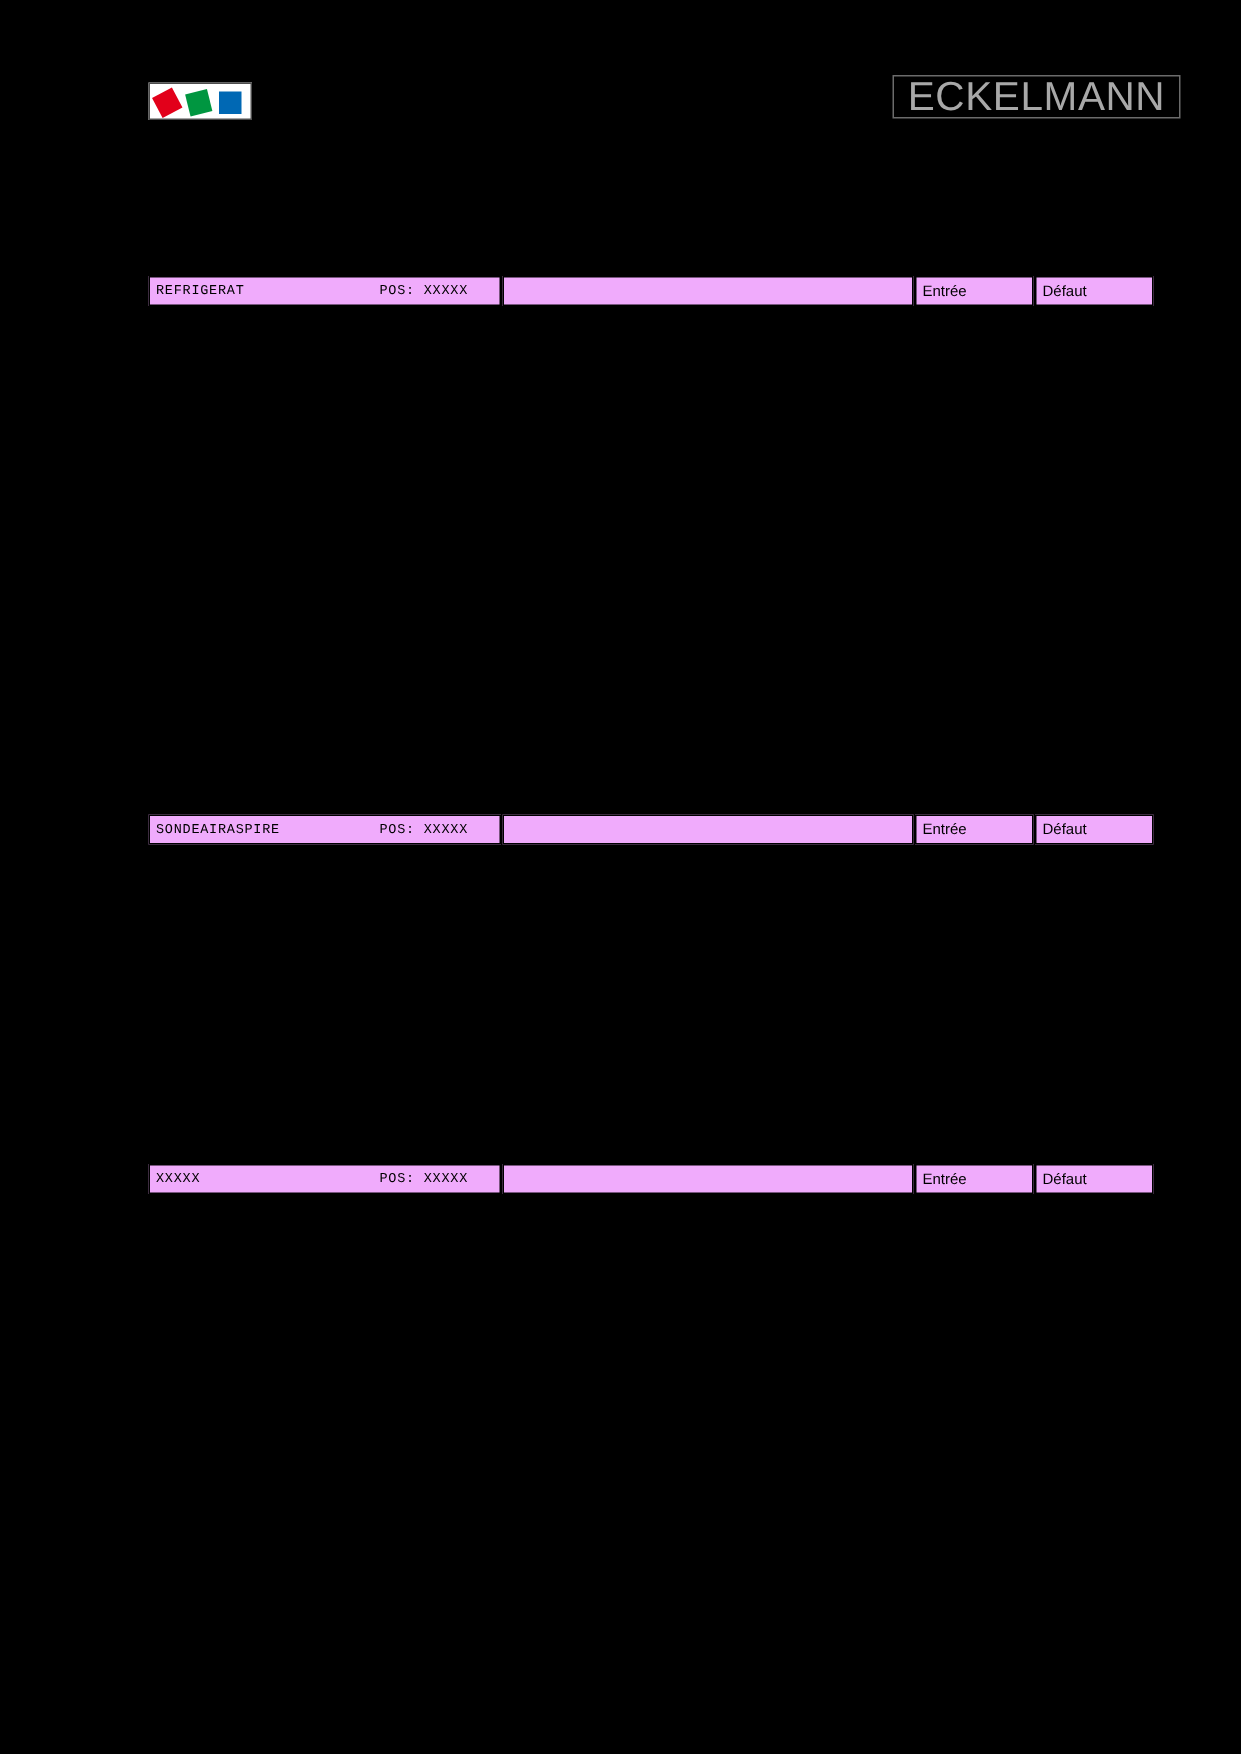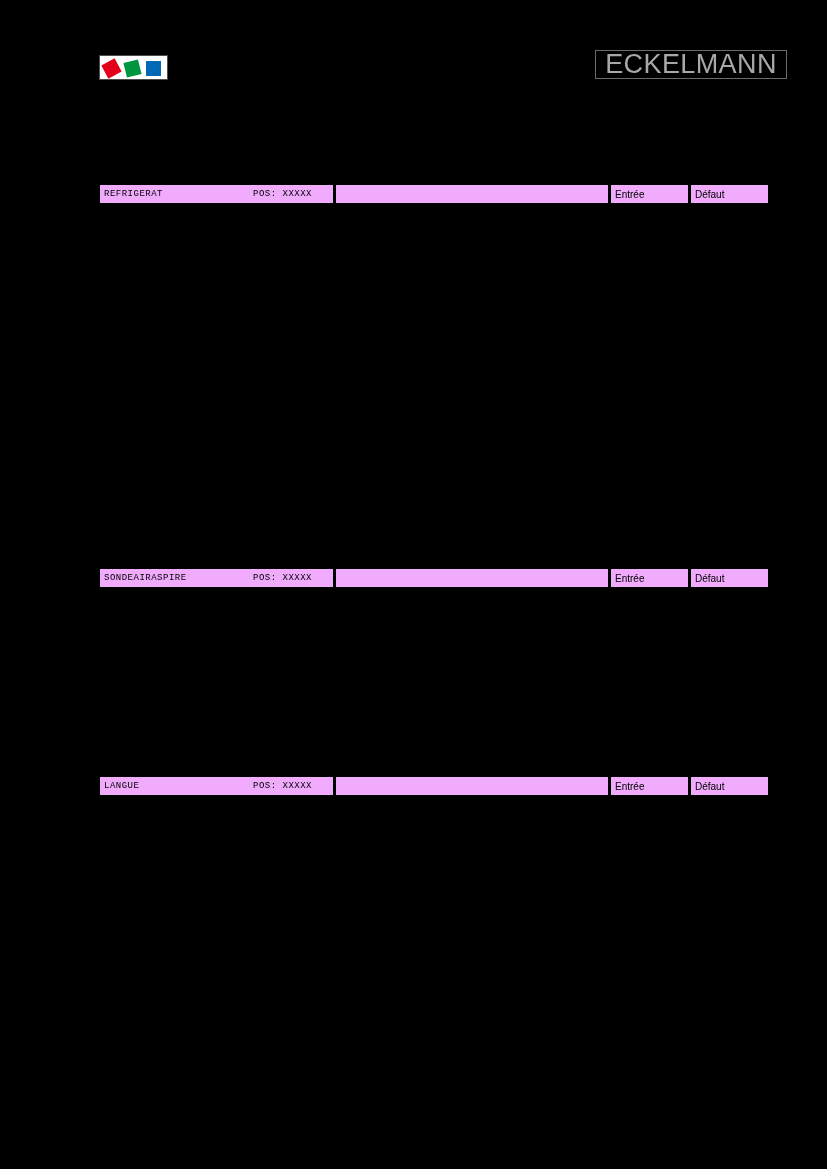--- a/index.html
+++ b/index.html
@@ -170,37 +170,37 @@
     </div>
     <div class="cell c-blank"></div>
     <div class="cell c-mid">
         <span>Entrée</span>
       </div>
     <div class="cell c-right">
         <span>Défaut</span>
       </div>
   </div>
 
-  <div class="barrow" style="top:568px;">
+  <div class="barrow" style="top:543px;">
     <div class="cell c-name">
       <span class="label">SONDEAIRASPIRE</span>
       <span class="pos">POS: XXXXX</span>
     </div>
     <div class="cell c-blank"></div>
     <div class="cell c-mid">
         <span>Entrée</span>
       </div>
     <div class="cell c-right">
         <span>Défaut</span>
       </div>
   </div>
 
   <div class="barrow" style="top:776px;">
     <div class="cell c-name">
-      <span class="label">LANGUE</span>
+      <span class="label">XXXXX</span>
       <span class="pos">POS: XXXXX</span>
     </div>
     <div class="cell c-blank"></div>
     <div class="cell c-mid">
         <span>Entrée</span>
       </div>
     <div class="cell c-right">
         <span>Défaut</span>
       </div>
   </div>

